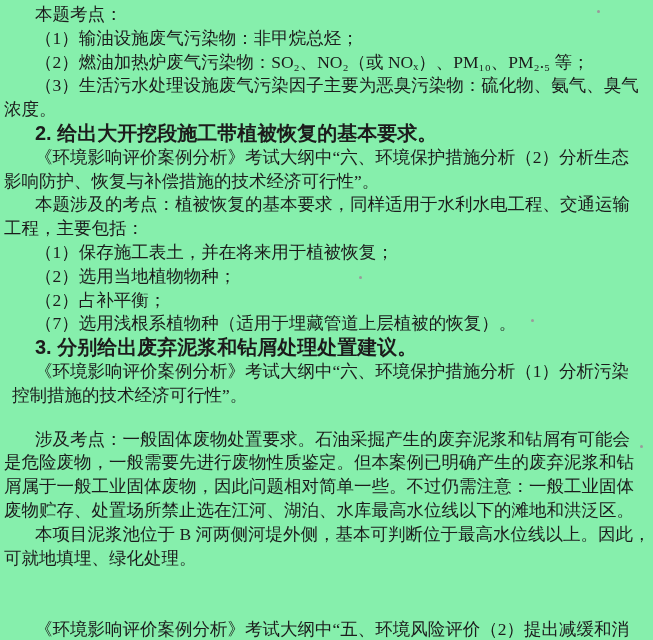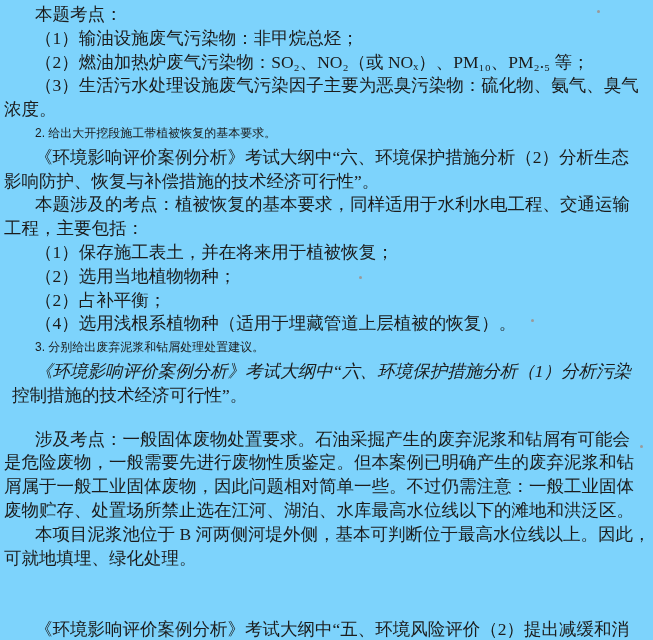--- a/index.html
+++ b/index.html
@@ -4,43 +4,43 @@
 <style>
   html, body {
     margin: 0;
     padding: 0;
     background: #ffffff;
   }
   .page {
     position: relative;
     width: 653px;
     height: 640px;
-    background: #7dd3fc;
+    background: #86efac;
     overflow: hidden;
     box-sizing: border-box;
     padding: 3px 8px 0 4px;
   }
   .text-content {
     position: relative;
   }
   .line {
     font-family: "Liberation Serif", "DejaVu Serif", serif;
     font-size: 17.5px;
     line-height: 23.8px;
     height: 23.8px;
     white-space: nowrap;
     color: #1c1c1c;
   }
   .line.indent {
     padding-left: 31px;
   }
   .line.bold {
     font-family: "Liberation Sans", "DejaVu Sans", sans-serif;
-    font-weight: 400;
-    font-size: 12px;
+    font-weight: 700;
+    font-size: 20px;
   }
   .speck {
     position: absolute;
     width: 3px;
     height: 3px;
     border-radius: 50%;
     background: #9a9a9a;
   }
 </style>
 </head>
@@ -54,23 +54,23 @@
       <div class="line indent" style="color: rgb(28, 28, 28);">（3）生活污水处理设施废气污染因子主要为恶臭污染物：硫化物、氨气、臭气</div>
       <div class="line" style="color: rgb(28, 28, 28);">浓度。</div>
       <div class="line indent bold" style="color: rgb(28, 28, 28);">2. 给出大开挖段施工带植被恢复的基本要求。</div>
       <div class="line indent" style="color: rgb(28, 28, 28);">《环境影响评价案例分析》考试大纲中“六、环境保护措施分析（2）分析生态</div>
       <div class="line" style="color: rgb(28, 28, 28);">影响防护、恢复与补偿措施的技术经济可行性”。</div>
       <div class="line indent" style="color: rgb(28, 28, 28);">本题涉及的考点：植被恢复的基本要求，同样适用于水利水电工程、交通运输</div>
       <div class="line" style="color: rgb(28, 28, 28);">工程，主要包括：</div>
       <div class="line indent" style="color: rgb(28, 28, 28);">（1）保存施工表土，并在将来用于植被恢复；</div>
       <div class="line indent" style="color: rgb(28, 28, 28);">（2）选用当地植物物种；</div>
       <div class="line indent" style="color: rgb(28, 28, 28);">（2）占补平衡；</div>
-      <div class="line indent" style="color: rgb(28, 28, 28);">（4）选用浅根系植物种（适用于埋藏管道上层植被的恢复）。</div>
+      <div class="line indent" style="color: rgb(28, 28, 28);">（7）选用浅根系植物种（适用于埋藏管道上层植被的恢复）。</div>
       <div class="line indent bold" style="color: rgb(28, 28, 28);">3. 分别给出废弃泥浆和钻屑处理处置建议。</div>
-      <div class="line indent" style="color: rgb(28, 28, 28); font-style: italic;">《环境影响评价案例分析》考试大纲中“六、环境保护措施分析（1）分析污染</div>
+      <div class="line indent" style="color: rgb(28, 28, 28);">《环境影响评价案例分析》考试大纲中“六、环境保护措施分析（1）分析污染</div>
       <div class="line" style="color: rgb(28, 28, 28); margin-left: 8px;">控制措施的技术经济可行性”。</div>
       <div class="line indent" style="color: rgb(28, 28, 28); margin-top: 20px;">涉及考点：一般固体废物处置要求。石油采掘产生的废弃泥浆和钻屑有可能会</div>
       <div class="line" style="color: rgb(28, 28, 28);">是危险废物，一般需要先进行废物性质鉴定。但本案例已明确产生的废弃泥浆和钻</div>
       <div class="line" style="color: rgb(28, 28, 28);">屑属于一般工业固体废物，因此问题相对简单一些。不过仍需注意：一般工业固体</div>
       <div class="line" style="color: rgb(28, 28, 28);">废物贮存、处置场所禁止选在江河、湖泊、水库最高水位线以下的滩地和洪泛区。</div>
       <div class="line indent" style="color: rgb(28, 28, 28);">本项目泥浆池位于 B 河两侧河堤外侧，基本可判断位于最高水位线以上。因此，</div>
       <div class="line" style="color: rgb(28, 28, 28);">可就地填埋、绿化处理。</div>
       <div class="line indent" style="color: rgb(28, 28, 28); margin-top: 48px;">《环境影响评价案例分析》考试大纲中“五、环境风险评价（2）提出减缓和消</div>
       <div class="line" style="color: rgb(28, 28, 28);">除事故环境影响的措施”。</div>
       <div class="line indent bold" style="color: rgb(28, 28, 28);">举一反三：</div>

